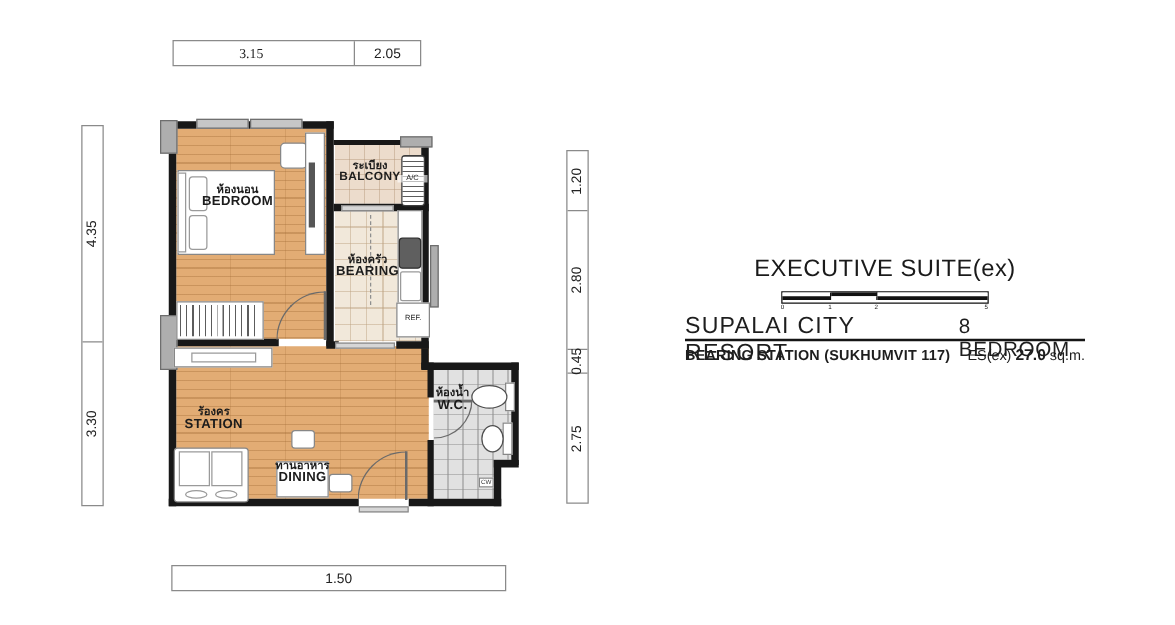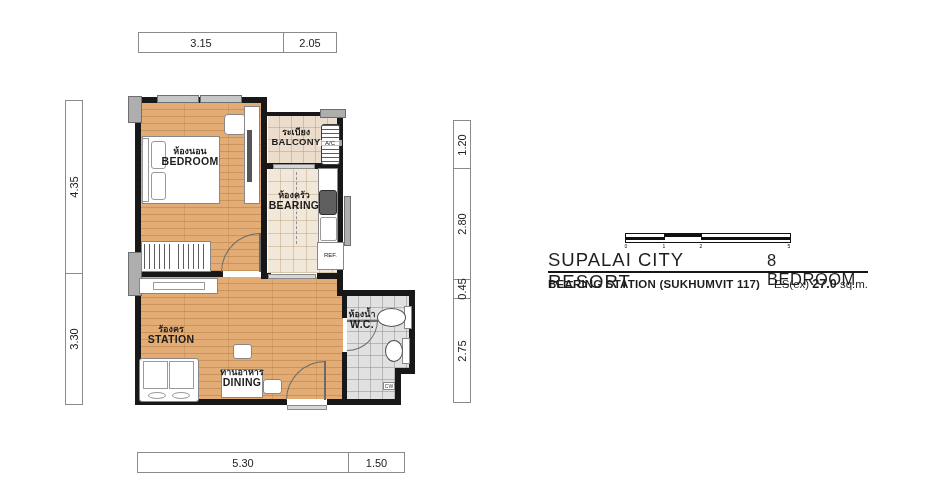--- a/index.html
+++ b/index.html
@@ -63,25 +63,24 @@
   .tb-station{font-size:11.5px;font-weight:bold;letter-spacing:.2px;}
   .tb-area{font-size:11.5px;}
   .tb-area b{font-size:12.5px;}
 </style>
 </head>
 <body>
 
 <div class="canvas">
 
   <div class="abs dimbar h" style="left:138px;top:32px;width:199px;height:21px;">
-    <div class="dimseg" style="width:124px;">3.15</div>
+    <div class="dimseg" style="width:124px;font-family:Liberation Serif, serif;">3.15</div>
     <div class="dimseg" style="flex:1;margin-left:20px;">2.05</div>
   </div>
   <div class="abs dimbar h" style="left:137px;top:452px;width:268px;height:21px;">
-    <div class="dimseg" style="width:210px;">5.30</div>
     <div class="dimseg" style="flex:1;">1.50</div>
   </div>
   <div class="abs dimbar v" style="left:65px;top:100px;width:18px;height:305px;">
     <div class="dimseg" style="height:172px;">
         <span class="rot">4.35</span>
       </div>
     <div class="dimseg" style="flex:1;">
         <span class="rot">3.30</span>
       </div>
   </div>
@@ -184,38 +183,39 @@
   <div class="abs" style="left:383px;top:383px;width:12px;font-size:5px;color:#333;text-align:center;">CW</div>
 
   <div class="abs rlabel" style="left:150px;top:146px;width:80px;">
     <span class="th">ห้องนอน</span>
     <span class="en">BEDROOM</span>
   </div>
   <div class="abs rlabel" style="left:264px;top:127px;width:64px;">
     <span class="th">ระเบียง</span>
     <span class="en" style="font-size:9.5px;">BALCONY</span>
   </div>
-  <div class="abs rlabel" style="left:262px;top:190px;width:64px;">
+  <div class="abs rlabel" style="left:262px;top:202px;width:64px;">
     <span class="th">ห้องครัว</span>
     <span class="en">BEARING</span>
   </div>
   <div class="abs rlabel" style="left:139px;top:324px;width:64px;">
     <span class="th">รัองคร</span>
     <span class="en">STATION</span>
   </div>
   <div class="abs rlabel" style="left:209px;top:367px;width:66px;">
     <span class="th">ทานอาหาร</span>
     <span class="en">DINING</span>
   </div>
   <div class="abs rlabel" style="left:342px;top:309px;width:40px;">
     <span class="th">ห้องน้ำ</span>
     <span class="en">W.C.</span>
   </div>
 
   <div class="abs tb" style="height:100px;">
+    <div class="tb-heading">EXECUTIVE SUITE(ex)</div>
     <div class="scalebar">
       <div class="row">
         <div class="sb-cell sb-w" style="width:38px;border-right:1px solid #111;"></div>
         <div class="sb-cell sb-b" style="width:36px;border-right:1px solid #111;"></div>
         <div class="sb-cell sb-w" style="flex:1;"></div>
       </div>
       <div class="row">
         <div class="sb-cell sb-b" style="width:38px;border-right:1px solid #111;"></div>
         <div class="sb-cell sb-w" style="width:36px;border-right:1px solid #111;"></div>
         <div class="sb-cell sb-b" style="flex:1;"></div>

